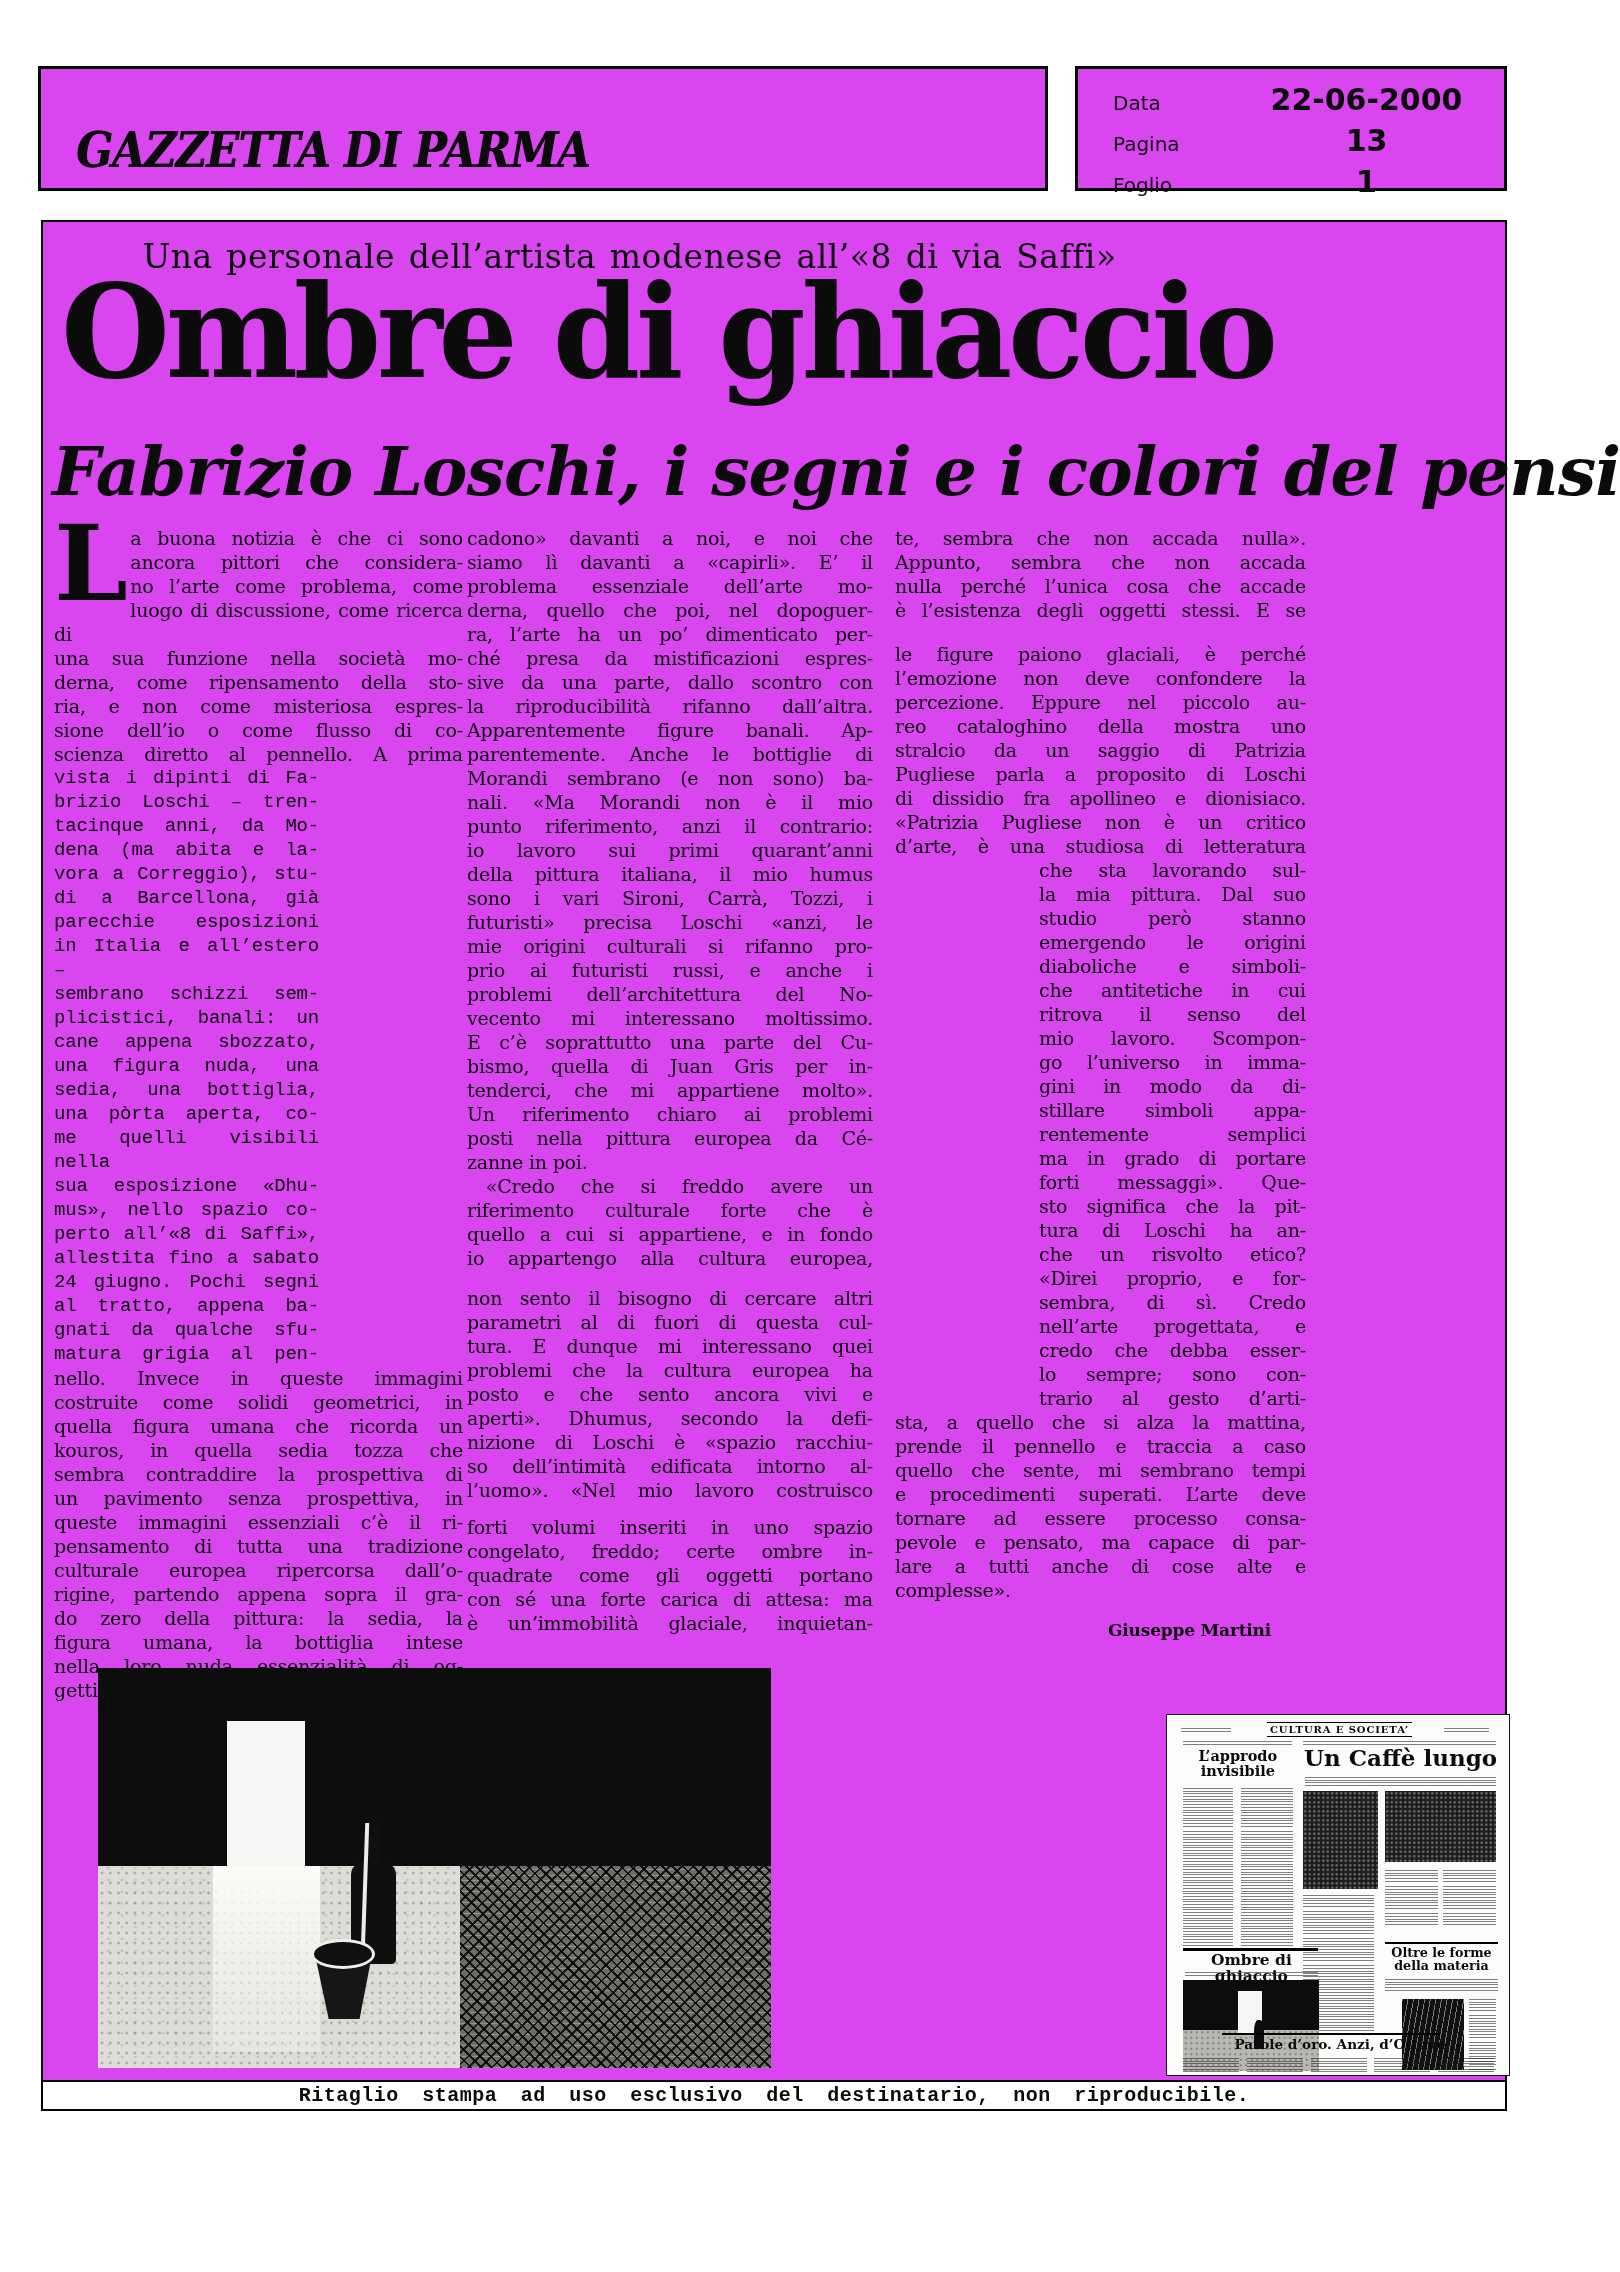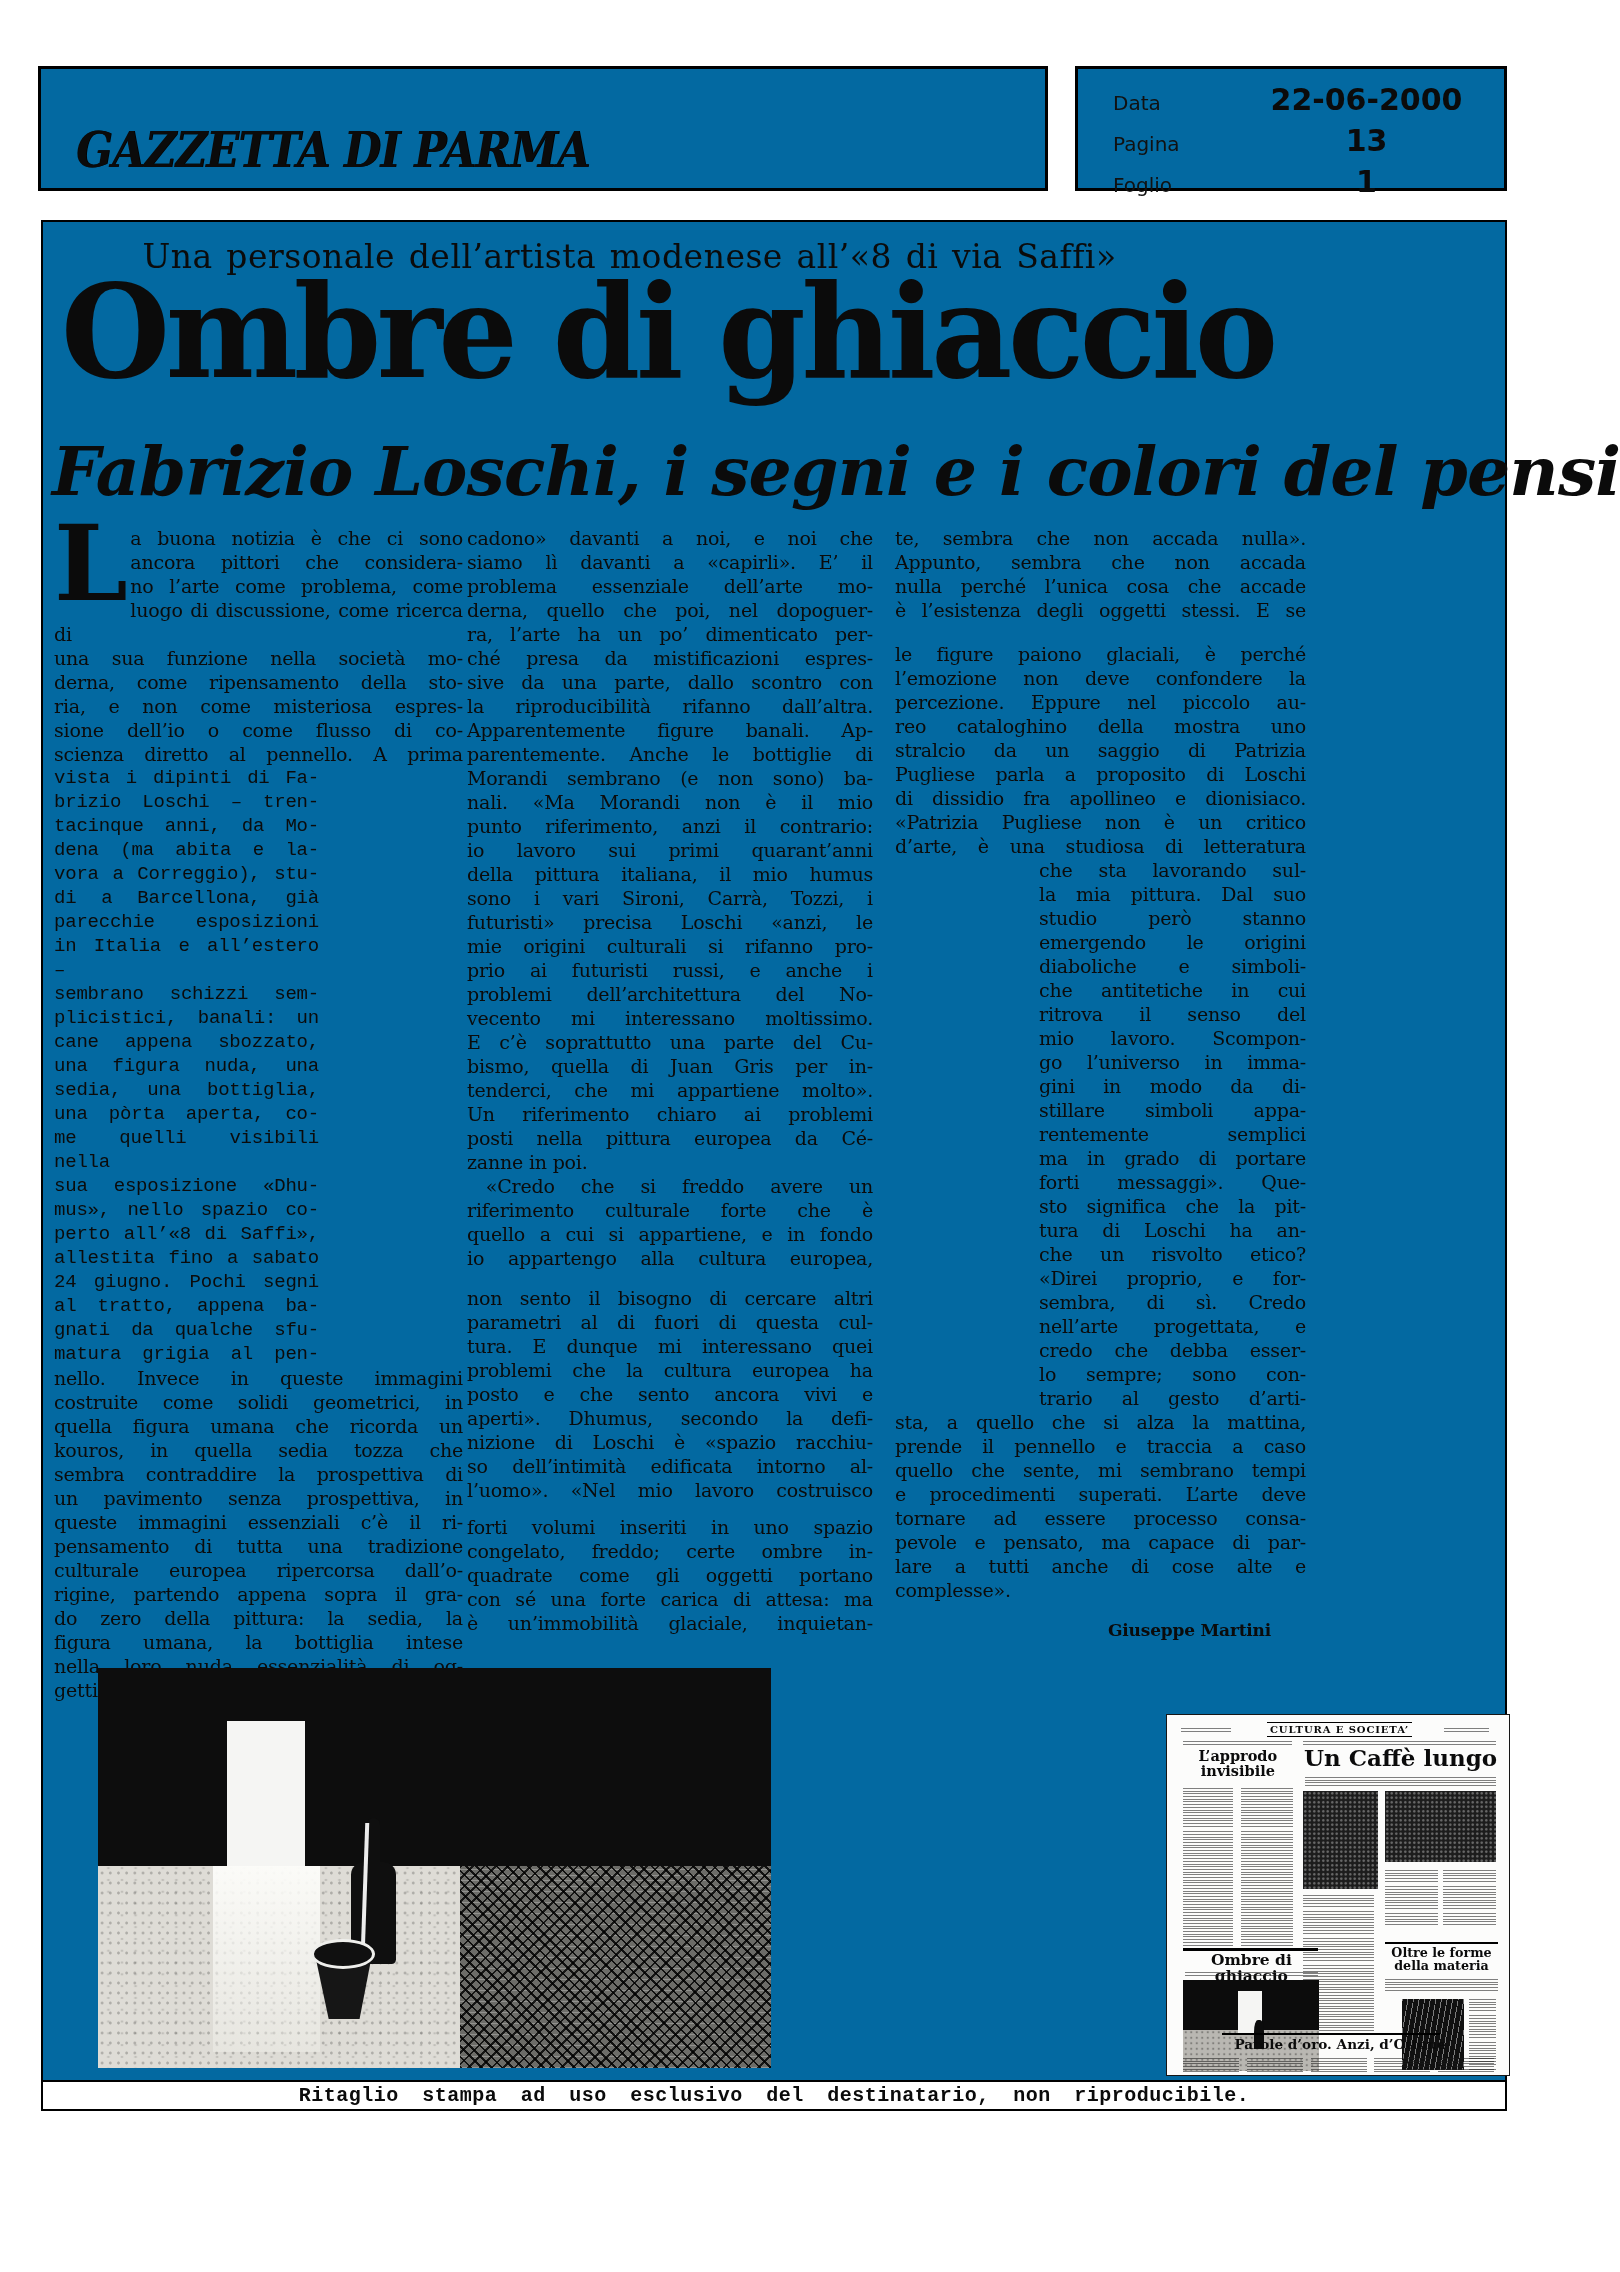--- a/index.html
+++ b/index.html
@@ -1,18 +1,18 @@
 <!DOCTYPE html>
 <html style="font-size:14.5px"><head>
 <meta charset="utf-8">
 <style>
   html,body{margin:0;padding:0;background:#e9e9e9;}
   .page{position:relative;width:1620px;height:2273px;background:#ffffff;overflow:hidden;
         font-family:"DejaVu Serif",serif;color:#0b0b0b;}
-  .box{position:absolute;box-sizing:border-box;background:#0369a1;}
+  .box{position:absolute;box-sizing:border-box;background:#d946ef;}
   
   .mast{left:38px;top:66px;width:1010px;height:125px;border:3.6px solid #000;}
   .mast-logo{position:absolute;left:35px;bottom:9px;font-size:49px;font-weight:bold;font-style:italic;
              letter-spacing:-0.9px;transform:scaleX(.88);transform-origin:left bottom;white-space:nowrap;
              text-shadow:0.9px 0 #000;}
   .meta{left:1075px;top:66px;width:432px;height:125px;border:3.6px solid #000;padding:12.7px 0 0 35px;}
   .meta-row{display:grid;grid-template-columns:116px 1fr;align-items:baseline;margin-bottom:6.4px;}
   .meta-label{font-family:"DejaVu Sans",sans-serif;font-size:20px;color:#111;}
   .meta-value{font-family:"DejaVu Sans",sans-serif;font-size:30px;font-weight:bold;text-align:center;}
   

